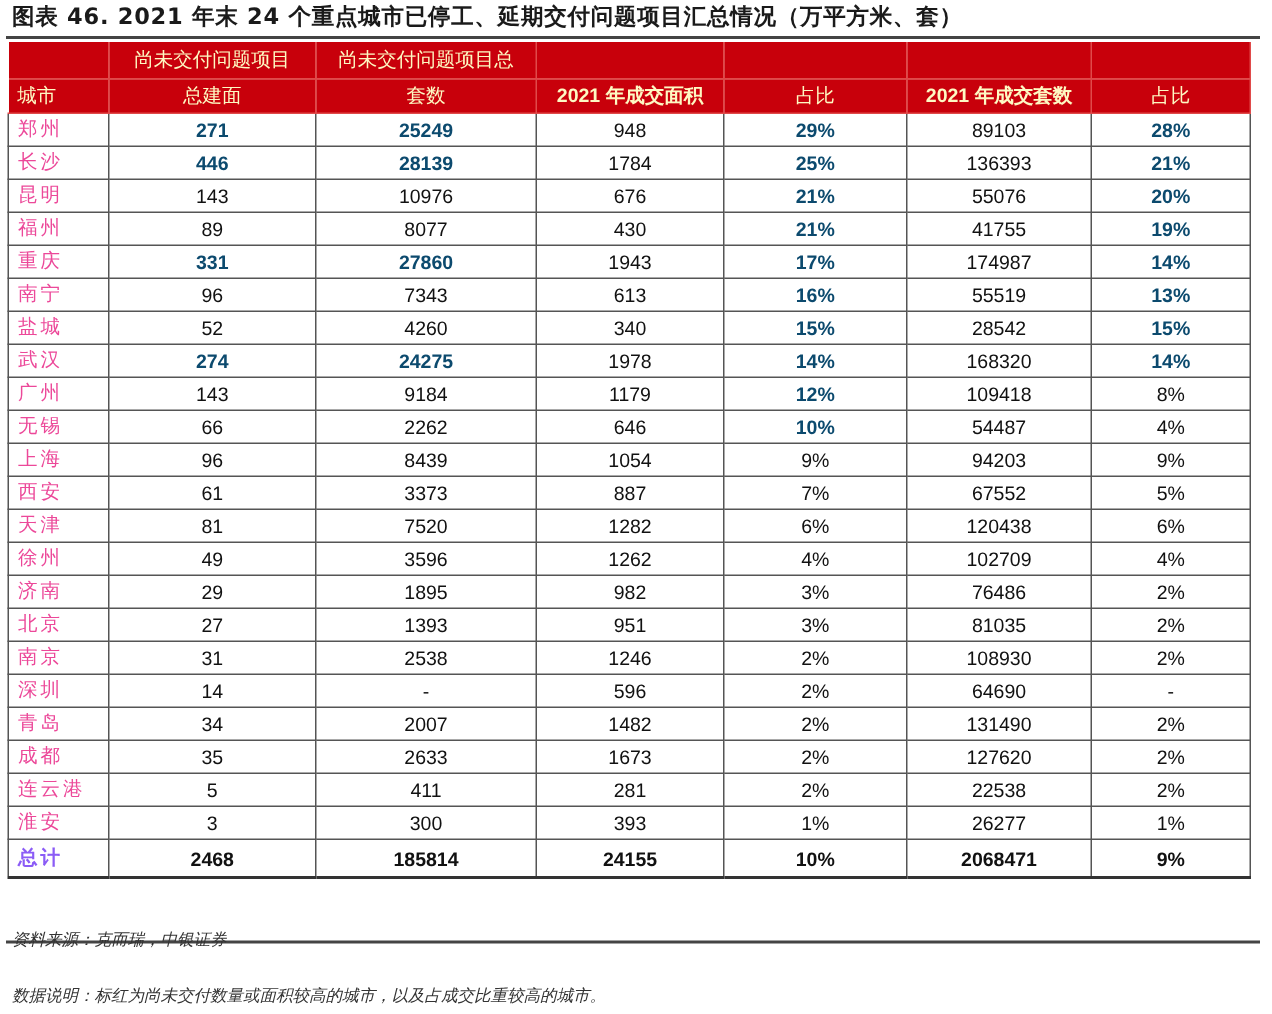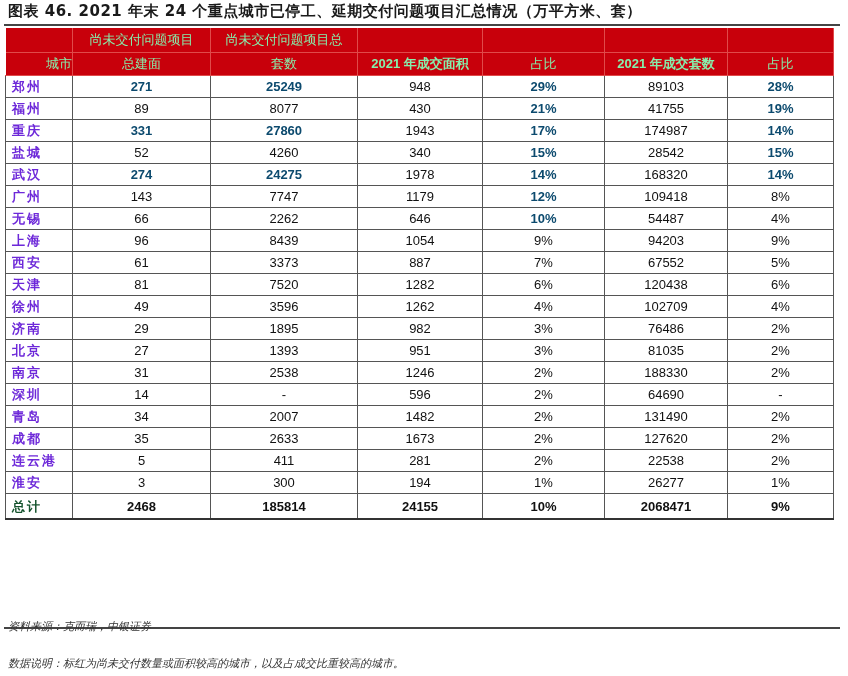--- a/index.html
+++ b/index.html
@@ -7,30 +7,30 @@
   .title { position: absolute; left: 8px; top: 2px; font-size: 15px; font-weight: bold; letter-spacing: 0.5px; color: #1a1a1a; font-family: "DejaVu Sans", sans-serif; }
   .title-rule { position: absolute; left: 4px; width: 836px; top: 24px; height: 0; border-top: 2px solid #444; }
   table.data { position: absolute; left: 5px; top: 28px; border-collapse: collapse; table-layout: fixed; width: 828px; }
   table.data col.c0 { width: 67px; }
   table.data col.c1 { width: 138px; }
   table.data col.c2 { width: 147px; }
   table.data col.c3 { width: 125px; }
   table.data col.c4 { width: 122px; }
   table.data col.c5 { width: 123px; }
   table.data col.c6 { width: 106px; }
-  thead th { background: #c8000b; color: #86efac; font-weight: normal; font-size: 13px; border-right: 1px solid #e04a4a; border-bottom: 1px solid #e04a4a; padding: 0; text-align: center; font-family: "DejaVu Sans", sans-serif; }
+  thead th { background: #c8000b; color: #fef9c3; font-weight: normal; font-size: 13px; border-right: 1px solid #e04a4a; border-bottom: 1px solid #e04a4a; padding: 0; text-align: center; font-family: "DejaVu Sans", sans-serif; }
   thead tr.h1 th { height: 24px; vertical-align: middle; }
   thead tr.h2 th { height: 22px; vertical-align: middle; }
-  thead th.city { text-align: right; padding-left: 6px; }
+  thead th.city { text-align: left; padding-left: 6px; }
   thead th.year { font-family: "Liberation Sans", sans-serif; font-weight: bold; font-size: 13px; }
   tbody td { height: 21px; border: 1px solid #555; font-size: 13px; text-align: center; padding: 0; line-height: 21px; }
-  tbody td.city { text-align: left; padding-left: 6px; font-family: "DejaVu Serif", serif; font-size: 13px; color: #6d28d9; letter-spacing: 2px; font-weight: bold; }
+  tbody td.city { text-align: left; padding-left: 6px; font-family: "DejaVu Serif", serif; font-size: 13px; color: #ec4899; letter-spacing: 2px; }
   tbody td.hl { color: #0c4a6e; font-weight: bold; }
   tbody tr.total td { font-weight: bold; height: 24px; border-top: 1px solid #333; border-bottom: 2px solid #333; }
-  tbody tr.total td.city { font-family: "DejaVu Sans", sans-serif; color: #14532d; }
+  tbody tr.total td.city { font-family: "DejaVu Sans", sans-serif; color: #8b5cf6; }
   .foot-rule { position: absolute; left: 4px; width: 836px; top: 627px; border-top: 2px solid #444; }
   .note { position: absolute; left: 8px; font-size: 11px; font-style: italic; color: #333; font-family: "DejaVu Serif", serif; }
   .note.n1 { top: 619px; text-align: center; }
   .note.n2 { top: 656px; }
 </style>
 </head>
 <body>
 
 <div class="title">图表 46. 2021 年末 24 个重点城市已停工、延期交付问题项目汇总情况（万平方米、套）</div>
 <div class="title-rule"></div>
@@ -69,59 +69,86 @@
     <tr>
         <td class="city">郑州</td>
         <td class="hl">271</td>
         <td class="hl">25249</td>
         <td>948</td>
         <td class="hl">29%</td>
         <td>89103</td>
         <td class="hl">28%</td>
       </tr>
       <tr>
+        <td class="city">长沙</td>
+        <td class="hl">446</td>
+        <td class="hl">28139</td>
+        <td>1784</td>
+        <td class="hl">25%</td>
+        <td>136393</td>
+        <td class="hl">21%</td>
+      </tr>
+      <tr>
+        <td class="city">昆明</td>
+        <td>143</td>
+        <td>10976</td>
+        <td>676</td>
+        <td class="hl">21%</td>
+        <td>55076</td>
+        <td class="hl">20%</td>
+      </tr>
+      <tr>
         <td class="city">福州</td>
         <td>89</td>
         <td>8077</td>
         <td>430</td>
         <td class="hl">21%</td>
         <td>41755</td>
         <td class="hl">19%</td>
       </tr>
       <tr>
         <td class="city">重庆</td>
         <td class="hl">331</td>
         <td class="hl">27860</td>
         <td>1943</td>
         <td class="hl">17%</td>
         <td>174987</td>
         <td class="hl">14%</td>
       </tr>
       <tr>
+        <td class="city">南宁</td>
+        <td>96</td>
+        <td>7343</td>
+        <td>613</td>
+        <td class="hl">16%</td>
+        <td>55519</td>
+        <td class="hl">13%</td>
+      </tr>
+      <tr>
         <td class="city">盐城</td>
         <td>52</td>
         <td>4260</td>
         <td>340</td>
         <td class="hl">15%</td>
         <td>28542</td>
         <td class="hl">15%</td>
       </tr>
       <tr>
         <td class="city">武汉</td>
         <td class="hl">274</td>
         <td class="hl">24275</td>
         <td>1978</td>
         <td class="hl">14%</td>
         <td>168320</td>
         <td class="hl">14%</td>
       </tr>
       <tr>
         <td class="city">广州</td>
         <td>143</td>
-        <td>7747</td>
+        <td>9184</td>
         <td>1179</td>
         <td class="hl">12%</td>
         <td>109418</td>
         <td>8%</td>
       </tr>
       <tr>
         <td class="city">无锡</td>
         <td>66</td>
         <td>2262</td>
         <td>646</td>
@@ -182,21 +209,21 @@
         <td>3%</td>
         <td>81035</td>
         <td>2%</td>
       </tr>
       <tr>
         <td class="city">南京</td>
         <td>31</td>
         <td>2538</td>
         <td>1246</td>
         <td>2%</td>
-        <td>188330</td>
+        <td>108930</td>
         <td>2%</td>
       </tr>
       <tr>
         <td class="city">深圳</td>
         <td>14</td>
         <td>-</td>
         <td>596</td>
         <td>2%</td>
         <td>64690</td>
         <td>-</td>
@@ -225,21 +252,21 @@
         <td>411</td>
         <td>281</td>
         <td>2%</td>
         <td>22538</td>
         <td>2%</td>
       </tr>
       <tr>
         <td class="city">淮安</td>
         <td>3</td>
         <td>300</td>
-        <td>194</td>
+        <td>393</td>
         <td>1%</td>
         <td>26277</td>
         <td>1%</td>
       </tr>
       <tr class="total" id="total-row">
       <td class="city">总计</td>
       <td>2468</td>
       <td>185814</td>
       <td>24155</td>
       <td>10%</td>

